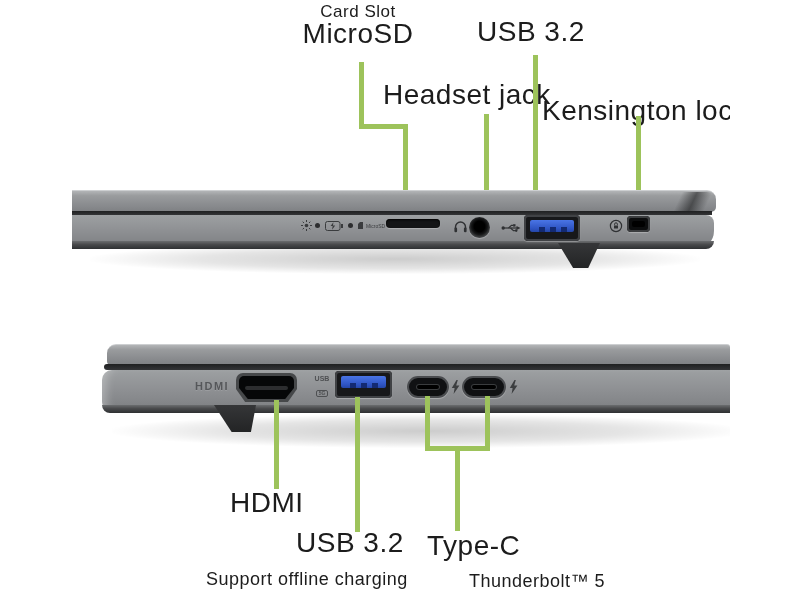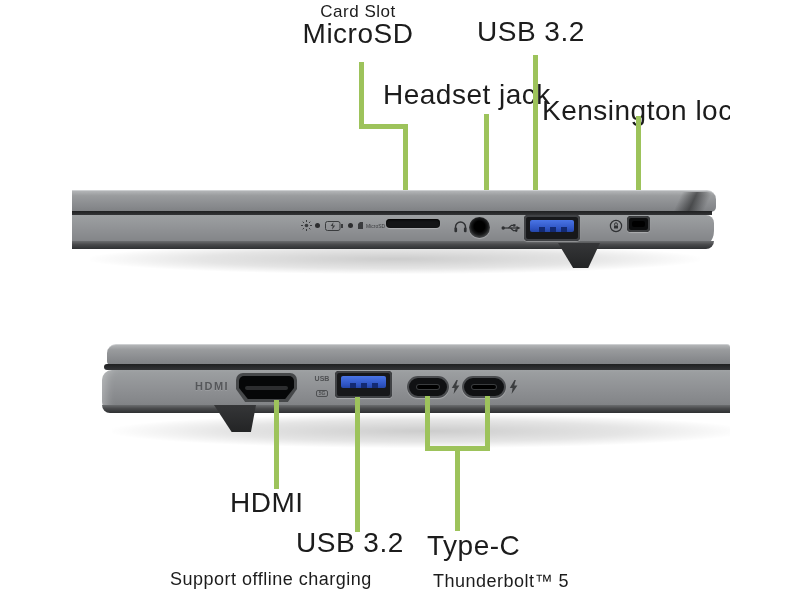--- a/index.html
+++ b/index.html
@@ -1,21 +1,21 @@
 <!DOCTYPE html>
 <html><head>
 <meta charset="utf-8">
 <style>
   html,body{margin:0;padding:0;background:#ffffff;}
   #stage{position:relative;width:730px;height:600px;background:#ffffff;overflow:hidden;
          font-family:"Liberation Sans", sans-serif;color:#1c1c1c;}
   .abs{position:absolute;}
   .label{position:absolute;color:#1c1c1c;letter-spacing:0.5px;line-height:1.05;white-space:nowrap;}
   .label-lg{font-size:28px;}
-  .label-sm{font-size:18px;}
+  .label-sm{font-size:18px;margin-left:36px;}
   .label-xs{font-size:17px;}
   .center{text-align:center;}
   .leader{position:absolute;background:var(--accent,#9dc35b);}
   
   .lid{background:linear-gradient(180deg,#b3b5b7 0%,#9a9c9e 22%,#8c8e91 60%,#7e8083 100%);
        border-top:1px solid #cdcfd1;}
   .seam{background:linear-gradient(180deg,#1f2021,#343537);}
   .body-slab{background:linear-gradient(180deg,#9da0a2 0%,#909295 40%,#85878a 72%,#797b7e 100%);}
   .bottom-strip{position:absolute;left:0;right:0;bottom:0;
        background:linear-gradient(180deg,#6b6d6f 0%,#48494b 45%,#2e3032 100%);}

